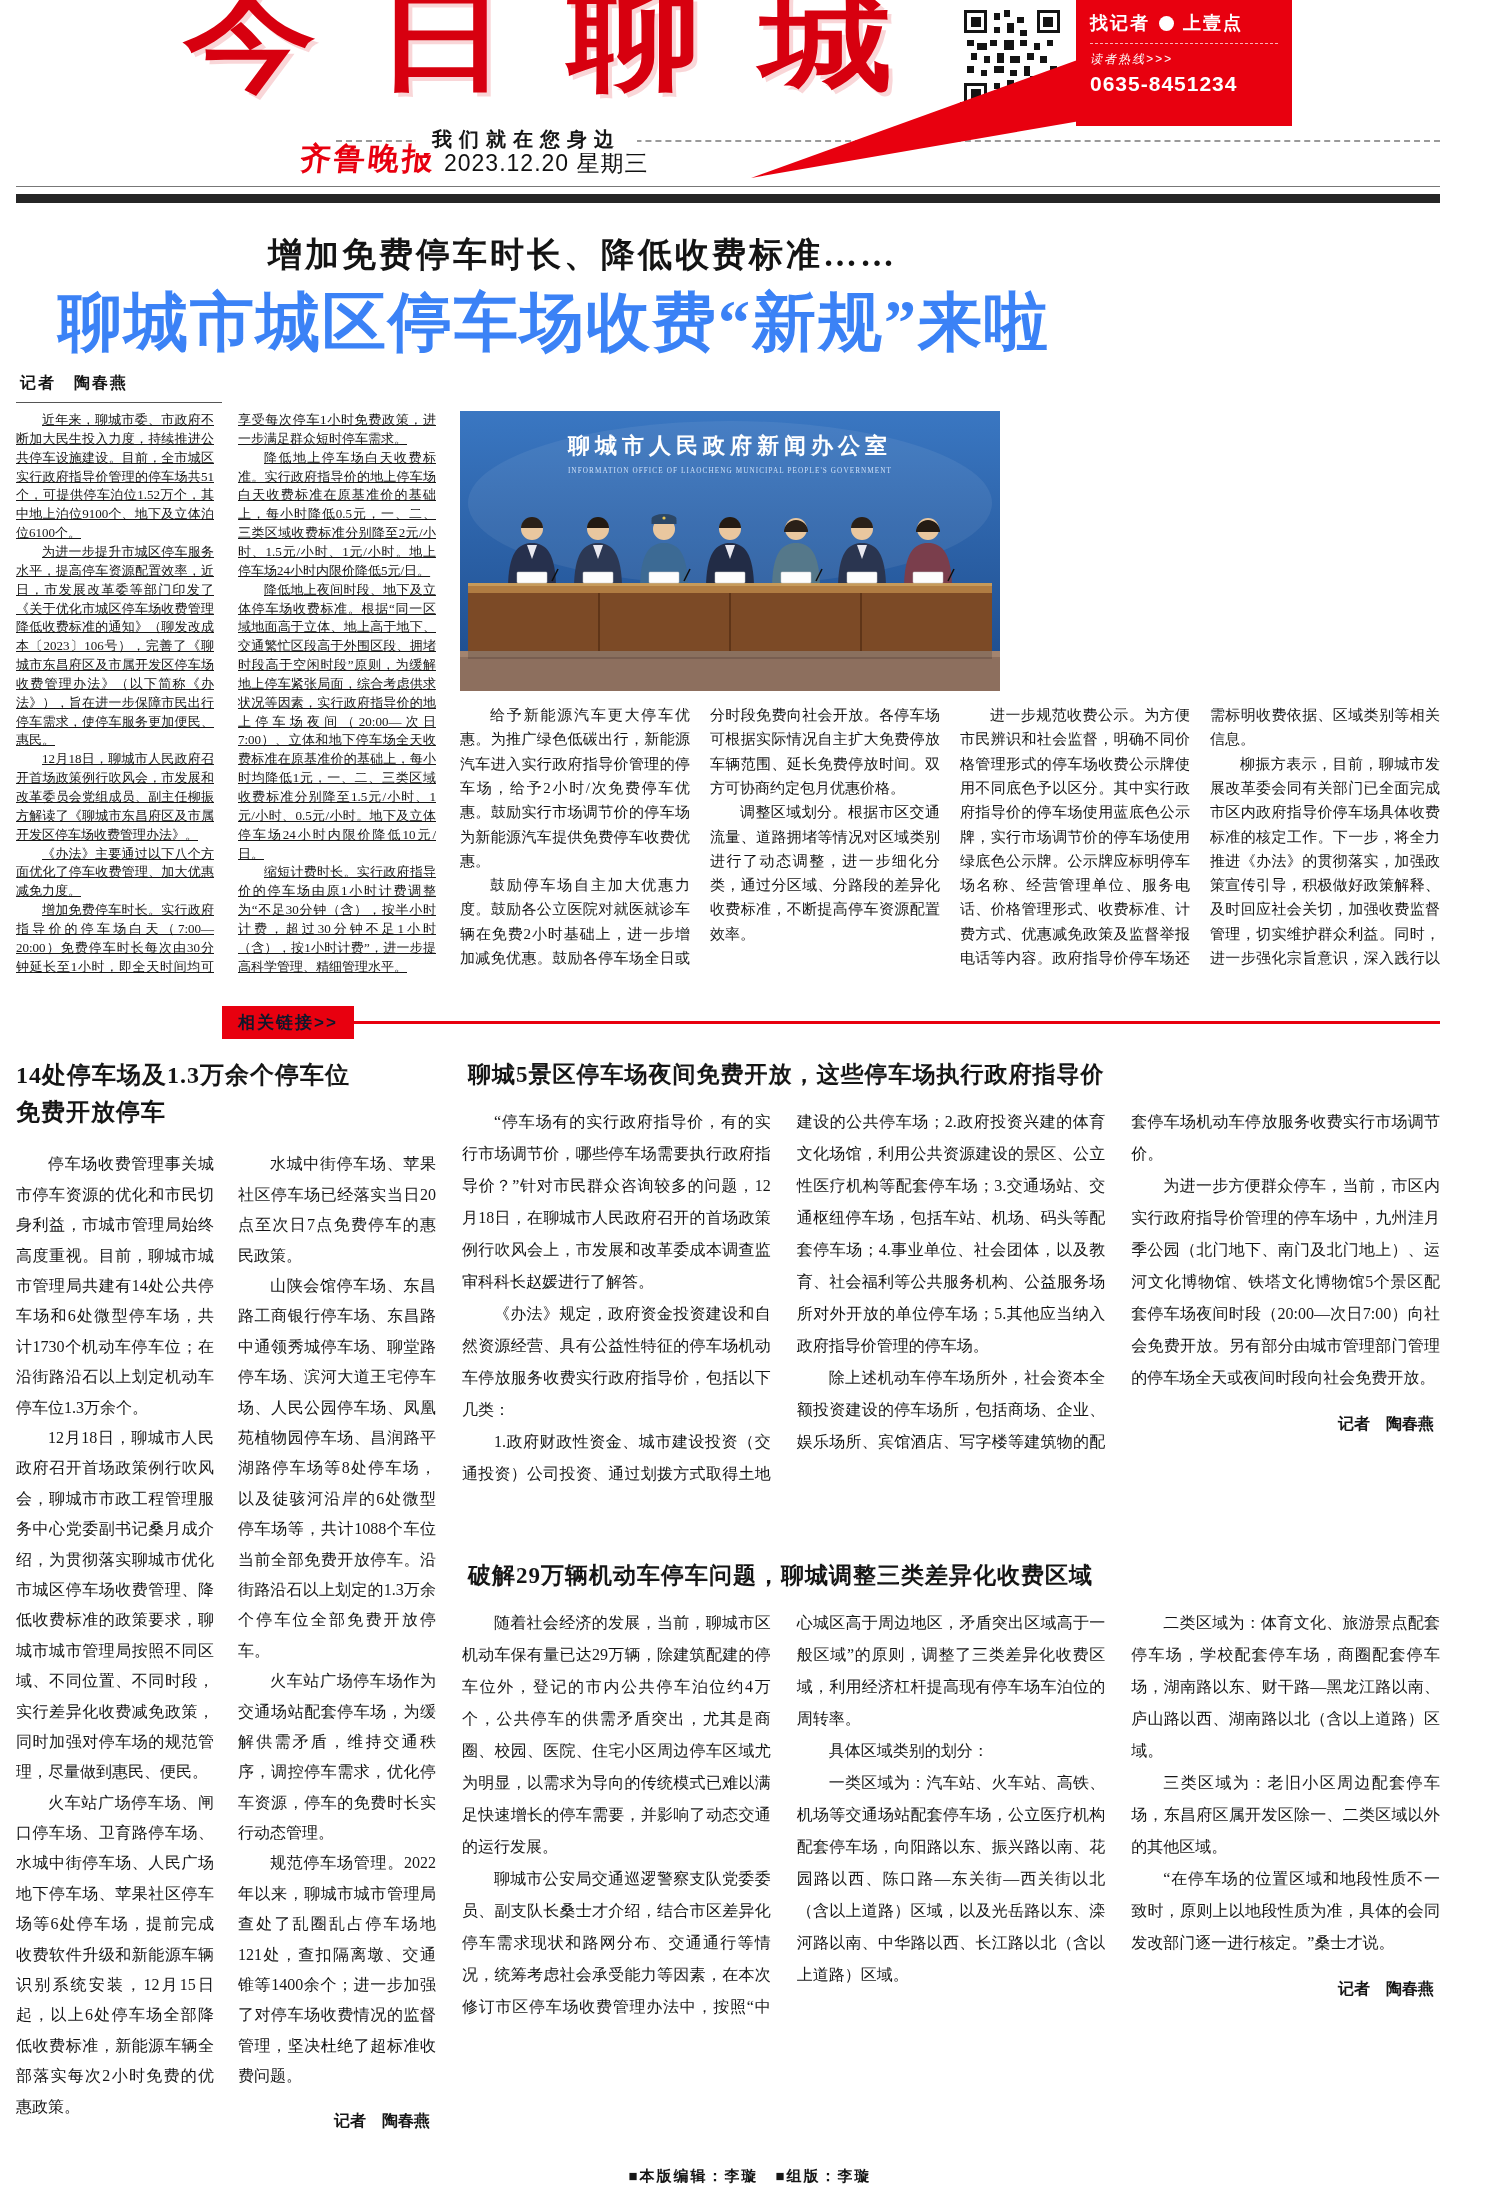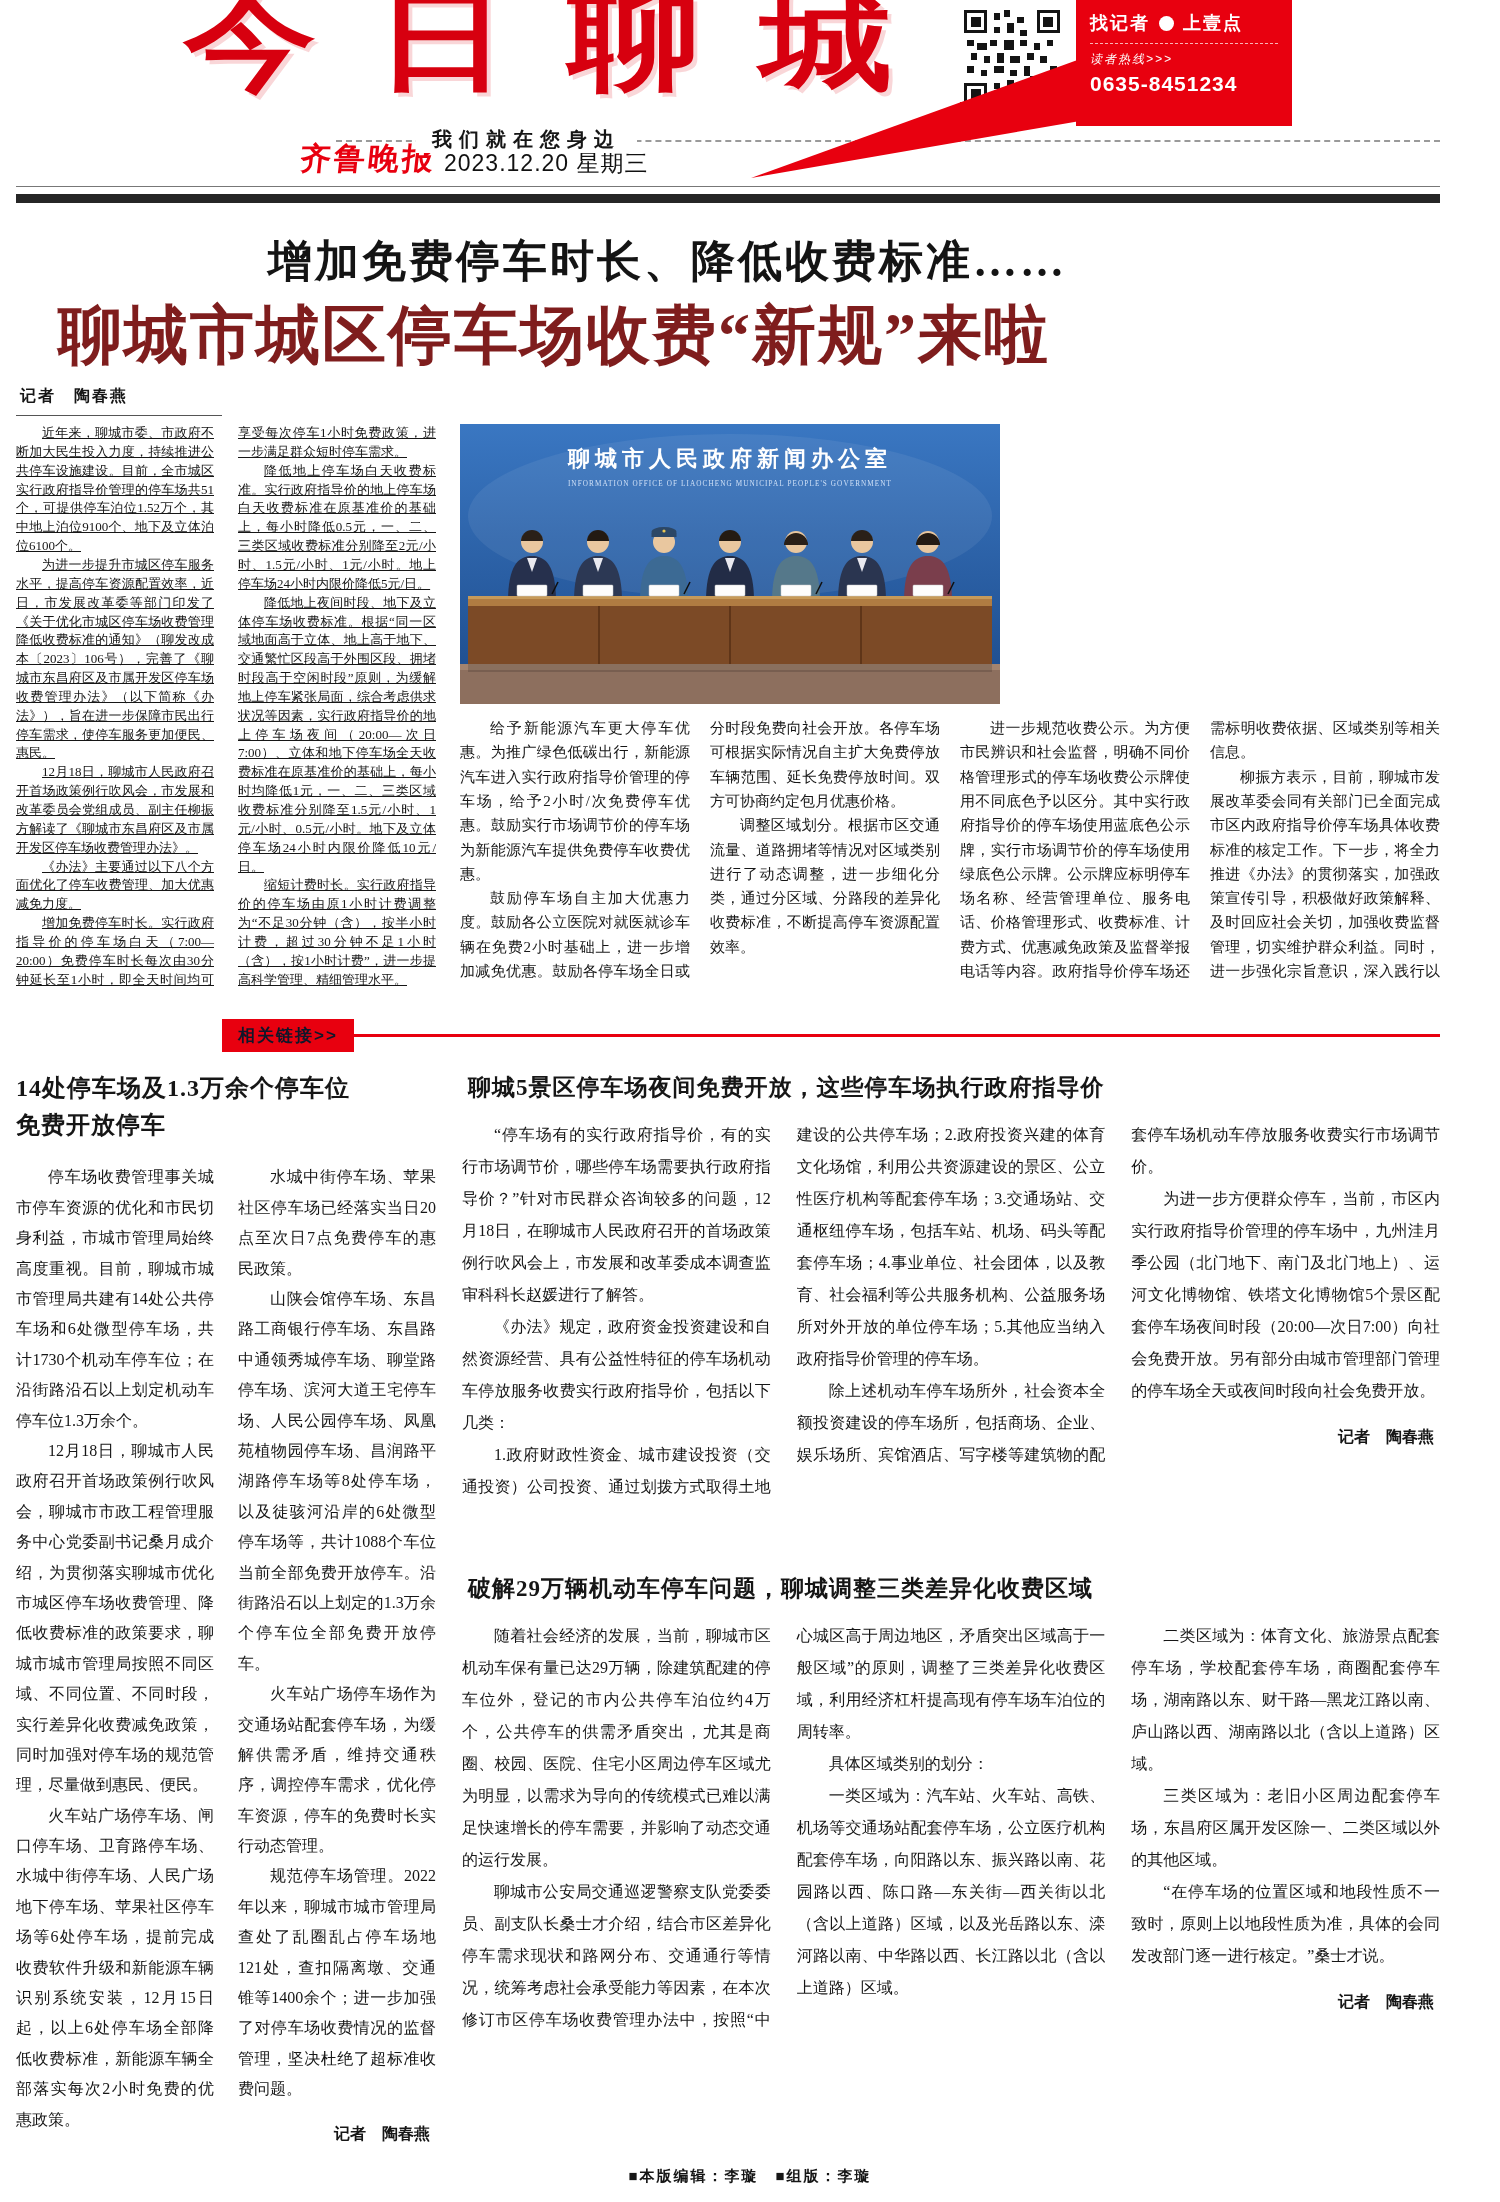--- a/index.html
+++ b/index.html
@@ -29,22 +29,22 @@
               font-weight:700;letter-spacing:7px;z-index:1;}
   .mh-paper{position:absolute;left:284px;top:138px;font-size:31px;font-weight:900;color:#e8000f;
             letter-spacing:3px;transform:skewX(-6deg);}
   .mh-date{position:absolute;left:428px;top:148px;font-size:23px;letter-spacing:1px;color:#111;
            font-family:"Liberation Sans",sans-serif;}
   .mh-thin{position:absolute;left:0;right:0;top:186px;border-top:1px solid #777;}
   .mh-thick{position:absolute;left:0;right:0;top:194px;height:9px;background:#262626;}
 
   
   .lead{margin:0 60px 0 16px;}
-  .lead-kicker{padding:26px 0 0 252px;font-size:44px;letter-spacing:3px;font-weight:600;color:#141414;}
-  .lead-headline{padding:10px 0 0 42px;font-size:64px;font-weight:900;letter-spacing:2px;line-height:1.08;color:#7f1d1d;}
+  .lead-kicker{padding:26px 0 0 252px;font-size:34px;letter-spacing:3px;font-weight:600;color:#141414;}
+  .lead-headline{padding:10px 0 0 42px;font-size:64px;font-weight:900;letter-spacing:2px;line-height:1.08;color:#3b82f6;}
   .lead-byline{margin:16px 0 0 0;width:202px;font-size:16px;font-weight:700;letter-spacing:2px;
                border-bottom:1px solid #555;padding:0 0 8px 4px;}
 
   
   .main-section{margin:8px 60px 0 16px;display:flex;gap:24px;}
   .main-left{width:420px;height:575px;column-count:2;column-gap:24px;font-size:13px;line-height:1.45;
              text-align:justify;overflow:hidden;text-decoration:underline;}
   .main-right{flex:1;min-width:0;}
   .photo-wrap{width:540px;height:280px;background:#a16207;}
   .photo-wrap svg{display:block;}

